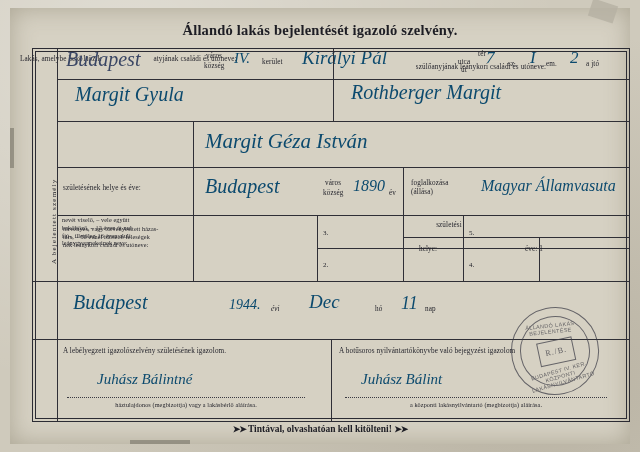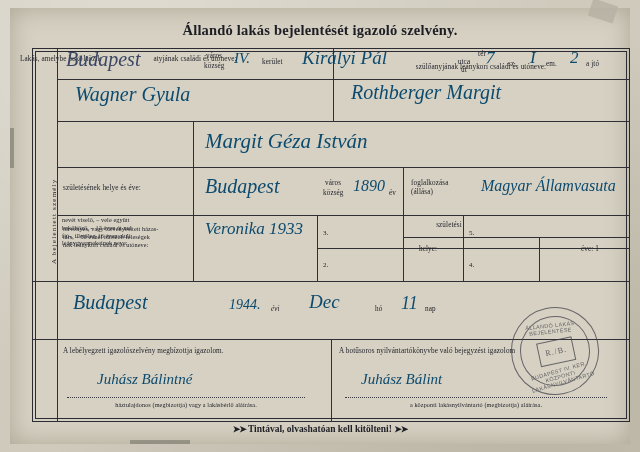--- a/index.html
+++ b/index.html
@@ -221,59 +221,58 @@
 
       <div class="vline" style="left:160px; top:72px; height:94px;"></div>
 
       <div class="vline" style="left:298px; top:290px; height:82px;"></div>
 
       <div class="vert" style="left:17px; top:215px;">A bejelentett személy</div>
 
       <div class="prt c" style="left:24px; top:6px; width:276px;">atyjának családi és utóneve:</div>
       <div class="prt c" style="left:300px; top:14px; width:296px;text-align:center;">szülőanyjának leánykori családi és utóneve:</div>
 
-      <div class="hw" style="left:42px; top:34px; font-size:20px;">Wagner Gyula</div>
+      <div class="hw" style="left:42px; top:34px; font-size:20px;">Margit Gyula</div>
       <div class="hw" style="left:318px; top:32px; font-size:20px;">Rothberger Margit</div>
 
       <div class="hw" style="left:172px; top:80px; font-size:21px;">Margit Géza István</div>
 
       <div class="prt" style="left:30px; top:135px; width:126px;">születésének helye és éve:</div>
       <div class="hw" style="left:172px; top:126px; font-size:20px;">Budapest</div>
       <div class="prt" style="left:292px; top:130px;">város</div>
       <div class="prt" style="left:290px; top:140px;">község</div>
       <div class="hw" style="left:320px; top:128px; font-size:16px;">1890</div>
       <div class="prt" style="left:356px; top:140px;">év</div>
 
       <div class="prt" style="left:378px; top:130px; width:66px;">foglalkozása<br>(állása)</div>
       <div class="hw" style="left:448px; top:128px; font-size:16px;">Magyar Államvasuta</div>
 
       <div class="prt s" style="left:30px; top:176px; width:128px;">törvényes, vagy törvényesített házas-<br>társ, – 50 évnél idősebb feleségek<br>nek leánykori családi és utóneve:</div>
       <div class="prt c" style="left:378px; top:172px; width:76px;">születési</div>
       <div class="prt" style="left:386px; top:196px;">helye:</div>
-      <div class="prt" style="left:548px; top:196px;">éve: 1</div>
+      <div class="prt" style="left:492px; top:196px;">éve: 1</div>
       <div class="vline" style="left:506px; top:188px; height:44px;"></div>
       <div class="hline thin" style="left:370px; top:188px; width:226px;"></div>
 
       <div class="prt s" style="left:30px; top:178px; width:128px; opacity:0;"></div>
 
-      <div class="hw" style="left:172px; top:170px; font-size:17px;">Veronika 1933</div>
       <div class="num" style="left:290px; top:180px;">3.</div>
       <div class="num" style="left:436px; top:180px;">5.</div>
       <div class="num" style="left:290px; top:212px;">2.</div>
       <div class="num" style="left:436px; top:212px;">4.</div>
 
       <div class="hw" style="left:40px; top:242px; font-size:20px;">Budapest</div>
       <div class="hw" style="left:196px; top:248px; font-size:14px;">1944.</div>
       <div class="prt" style="left:238px; top:256px;font-style:italic;">évi</div>
       <div class="hw" style="left:276px; top:242px; font-size:19px;">Dec</div>
       <div class="prt" style="left:342px; top:256px;">hó</div>
       <div class="hw" style="left:368px; top:244px; font-size:18px;">11</div>
       <div class="prt" style="left:392px; top:256px;">nap</div>
 
-      <div class="prt" style="left:30px; top:298px;">A lebélyegzett igazolószelvény megbízottja igazolom.</div>
+      <div class="prt" style="left:30px; top:298px;">A lebélyegzett igazolószelvény születésének igazolom.</div>
       <div class="prt" style="left:306px; top:298px;">A botűsoros nyilvántartókönyvbe való bejegyzést igazolom</div>
 
       <div class="hw" style="left:328px; top:322px; font-size:15px;">Juhász Bálint</div>
       <div class="hw" style="left:64px; top:322px; font-size:15px;">Juhász Bálintné</div>
 
       <div class="dots" style="left:34px; top:348px; width:238px;"></div>
       <div class="dots" style="left:312px; top:348px; width:262px;"></div>
 
       <div class="prt s c" style="left:30px; top:352px; width:246px;">háztulajdonos (megbizottja) vagy a lakásbérlő aláírása.</div>
       <div class="prt s c" style="left:308px; top:352px; width:270px;">a központi lakásnyilvántartó (megbízottja) aláírása.</div>

